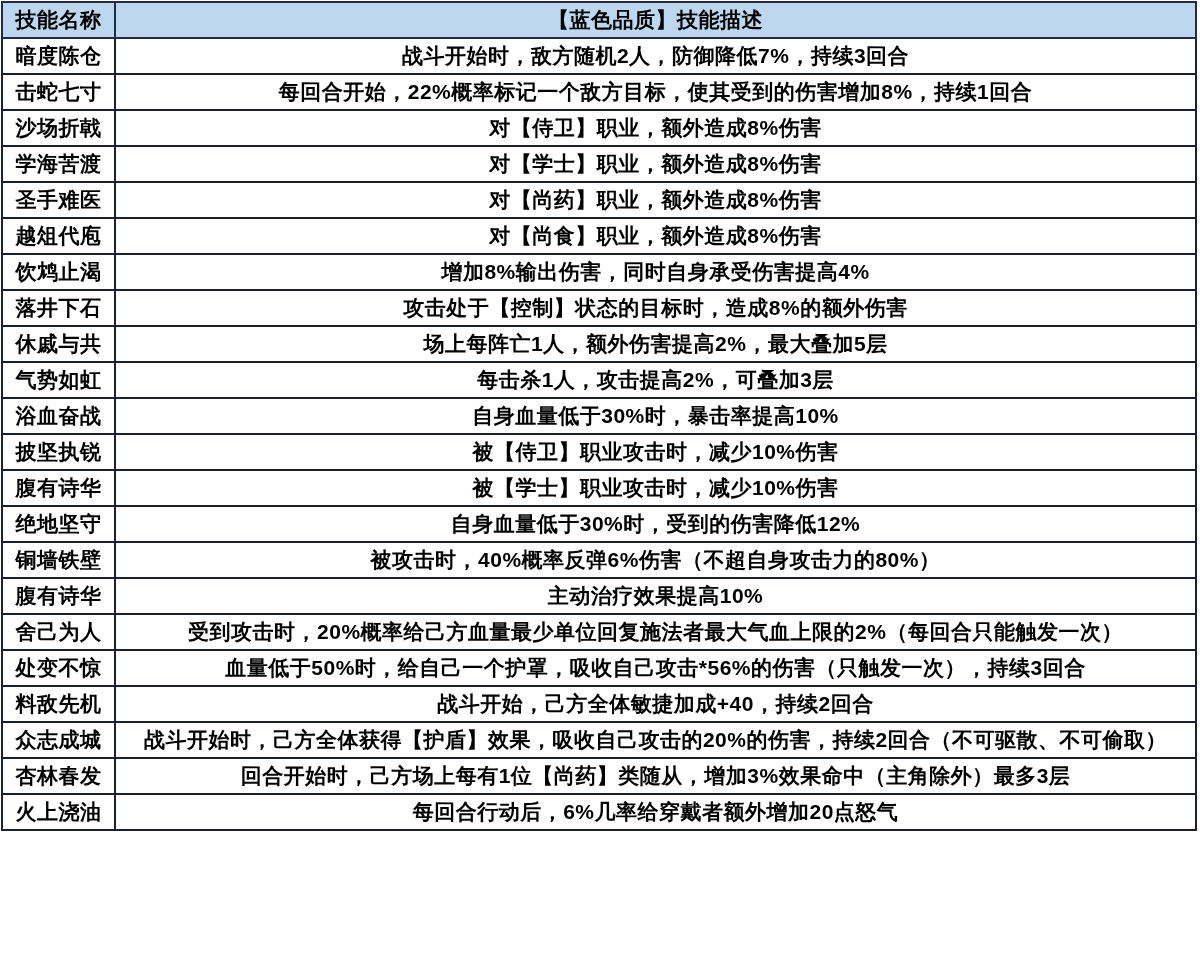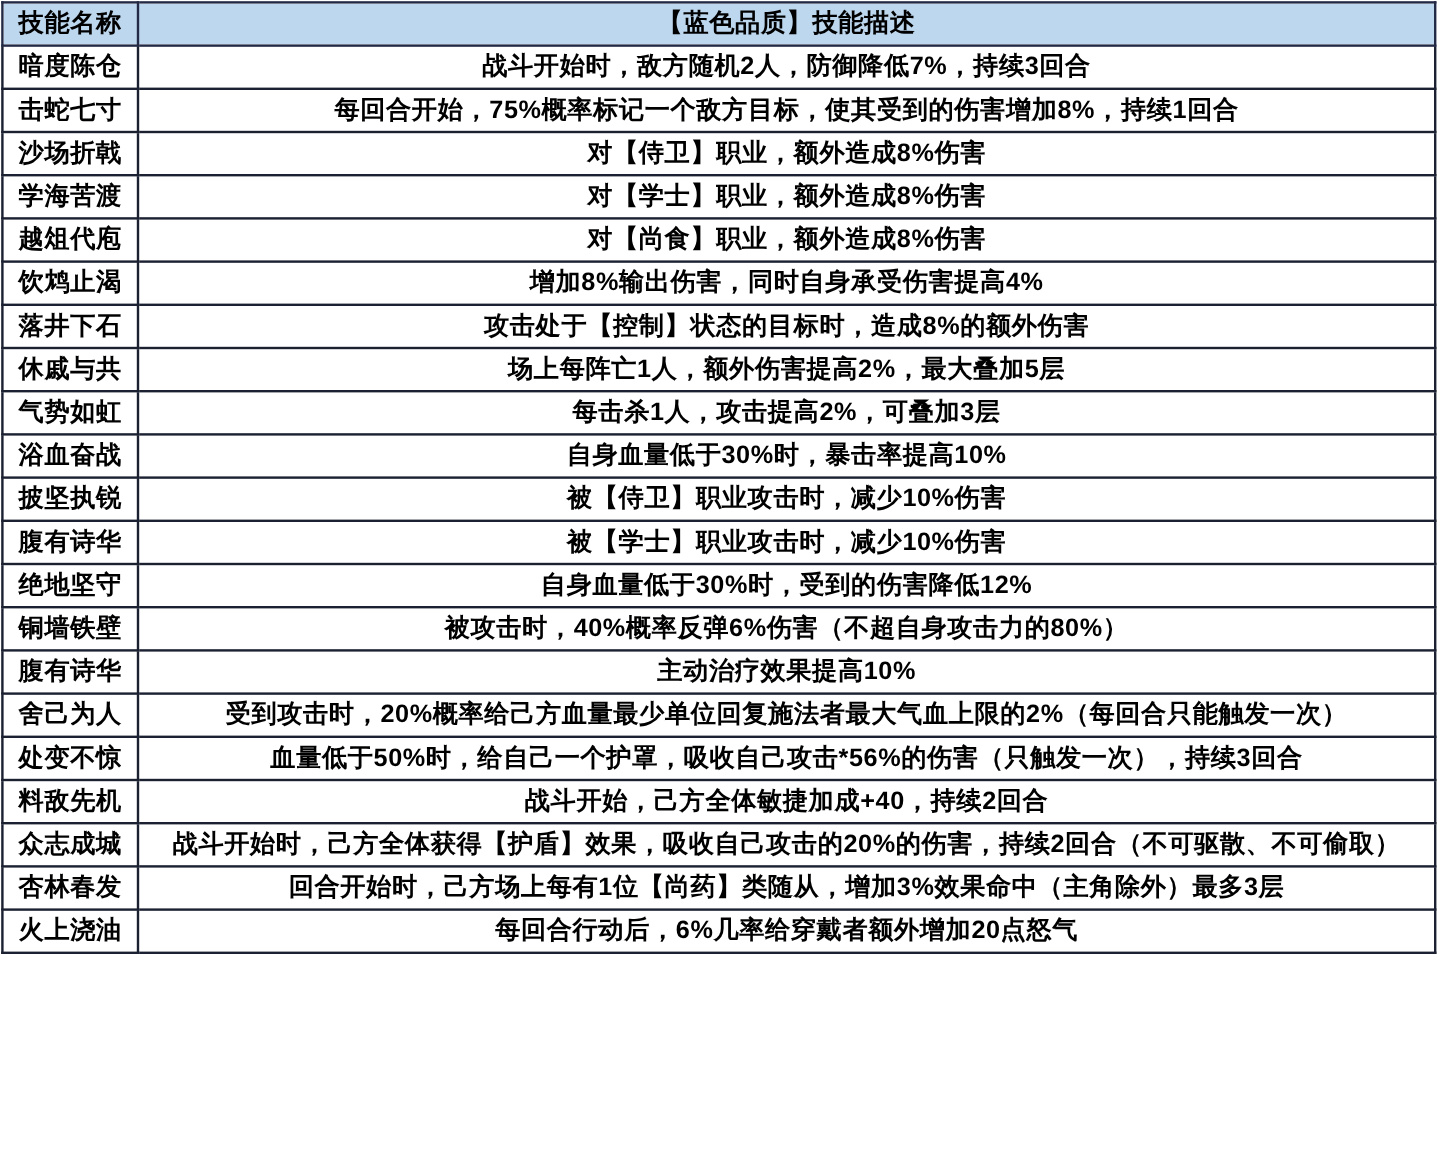--- a/index.html
+++ b/index.html
@@ -67,29 +67,33 @@
         <th>【蓝色品质】技能描述</th>
       </tr>
     </thead>
     <tbody id="rows">
         <tr>
           <td class="name-cell">暗度陈仓</td>
           <td class="desc-cell">战斗开始时，敌方随机2人，防御降低7%，持续3回合</td>
         </tr>
         <tr>
           <td class="name-cell">击蛇七寸</td>
-          <td class="desc-cell">每回合开始，75%概率标记一个敌方目标，使其受到的伤害增加8%，持续1回合</td>
+          <td class="desc-cell">每回合开始，22%概率标记一个敌方目标，使其受到的伤害增加8%，持续1回合</td>
         </tr>
         <tr>
           <td class="name-cell">沙场折戟</td>
           <td class="desc-cell">对【侍卫】职业，额外造成8%伤害</td>
         </tr>
         <tr>
           <td class="name-cell">学海苦渡</td>
           <td class="desc-cell">对【学士】职业，额外造成8%伤害</td>
+        </tr>
+        <tr>
+          <td class="name-cell">圣手难医</td>
+          <td class="desc-cell">对【尚药】职业，额外造成8%伤害</td>
         </tr>
         <tr>
           <td class="name-cell">越俎代庖</td>
           <td class="desc-cell">对【尚食】职业，额外造成8%伤害</td>
         </tr>
         <tr>
           <td class="name-cell">饮鸩止渴</td>
           <td class="desc-cell">增加8%输出伤害，同时自身承受伤害提高4%</td>
         </tr>
         <tr>

